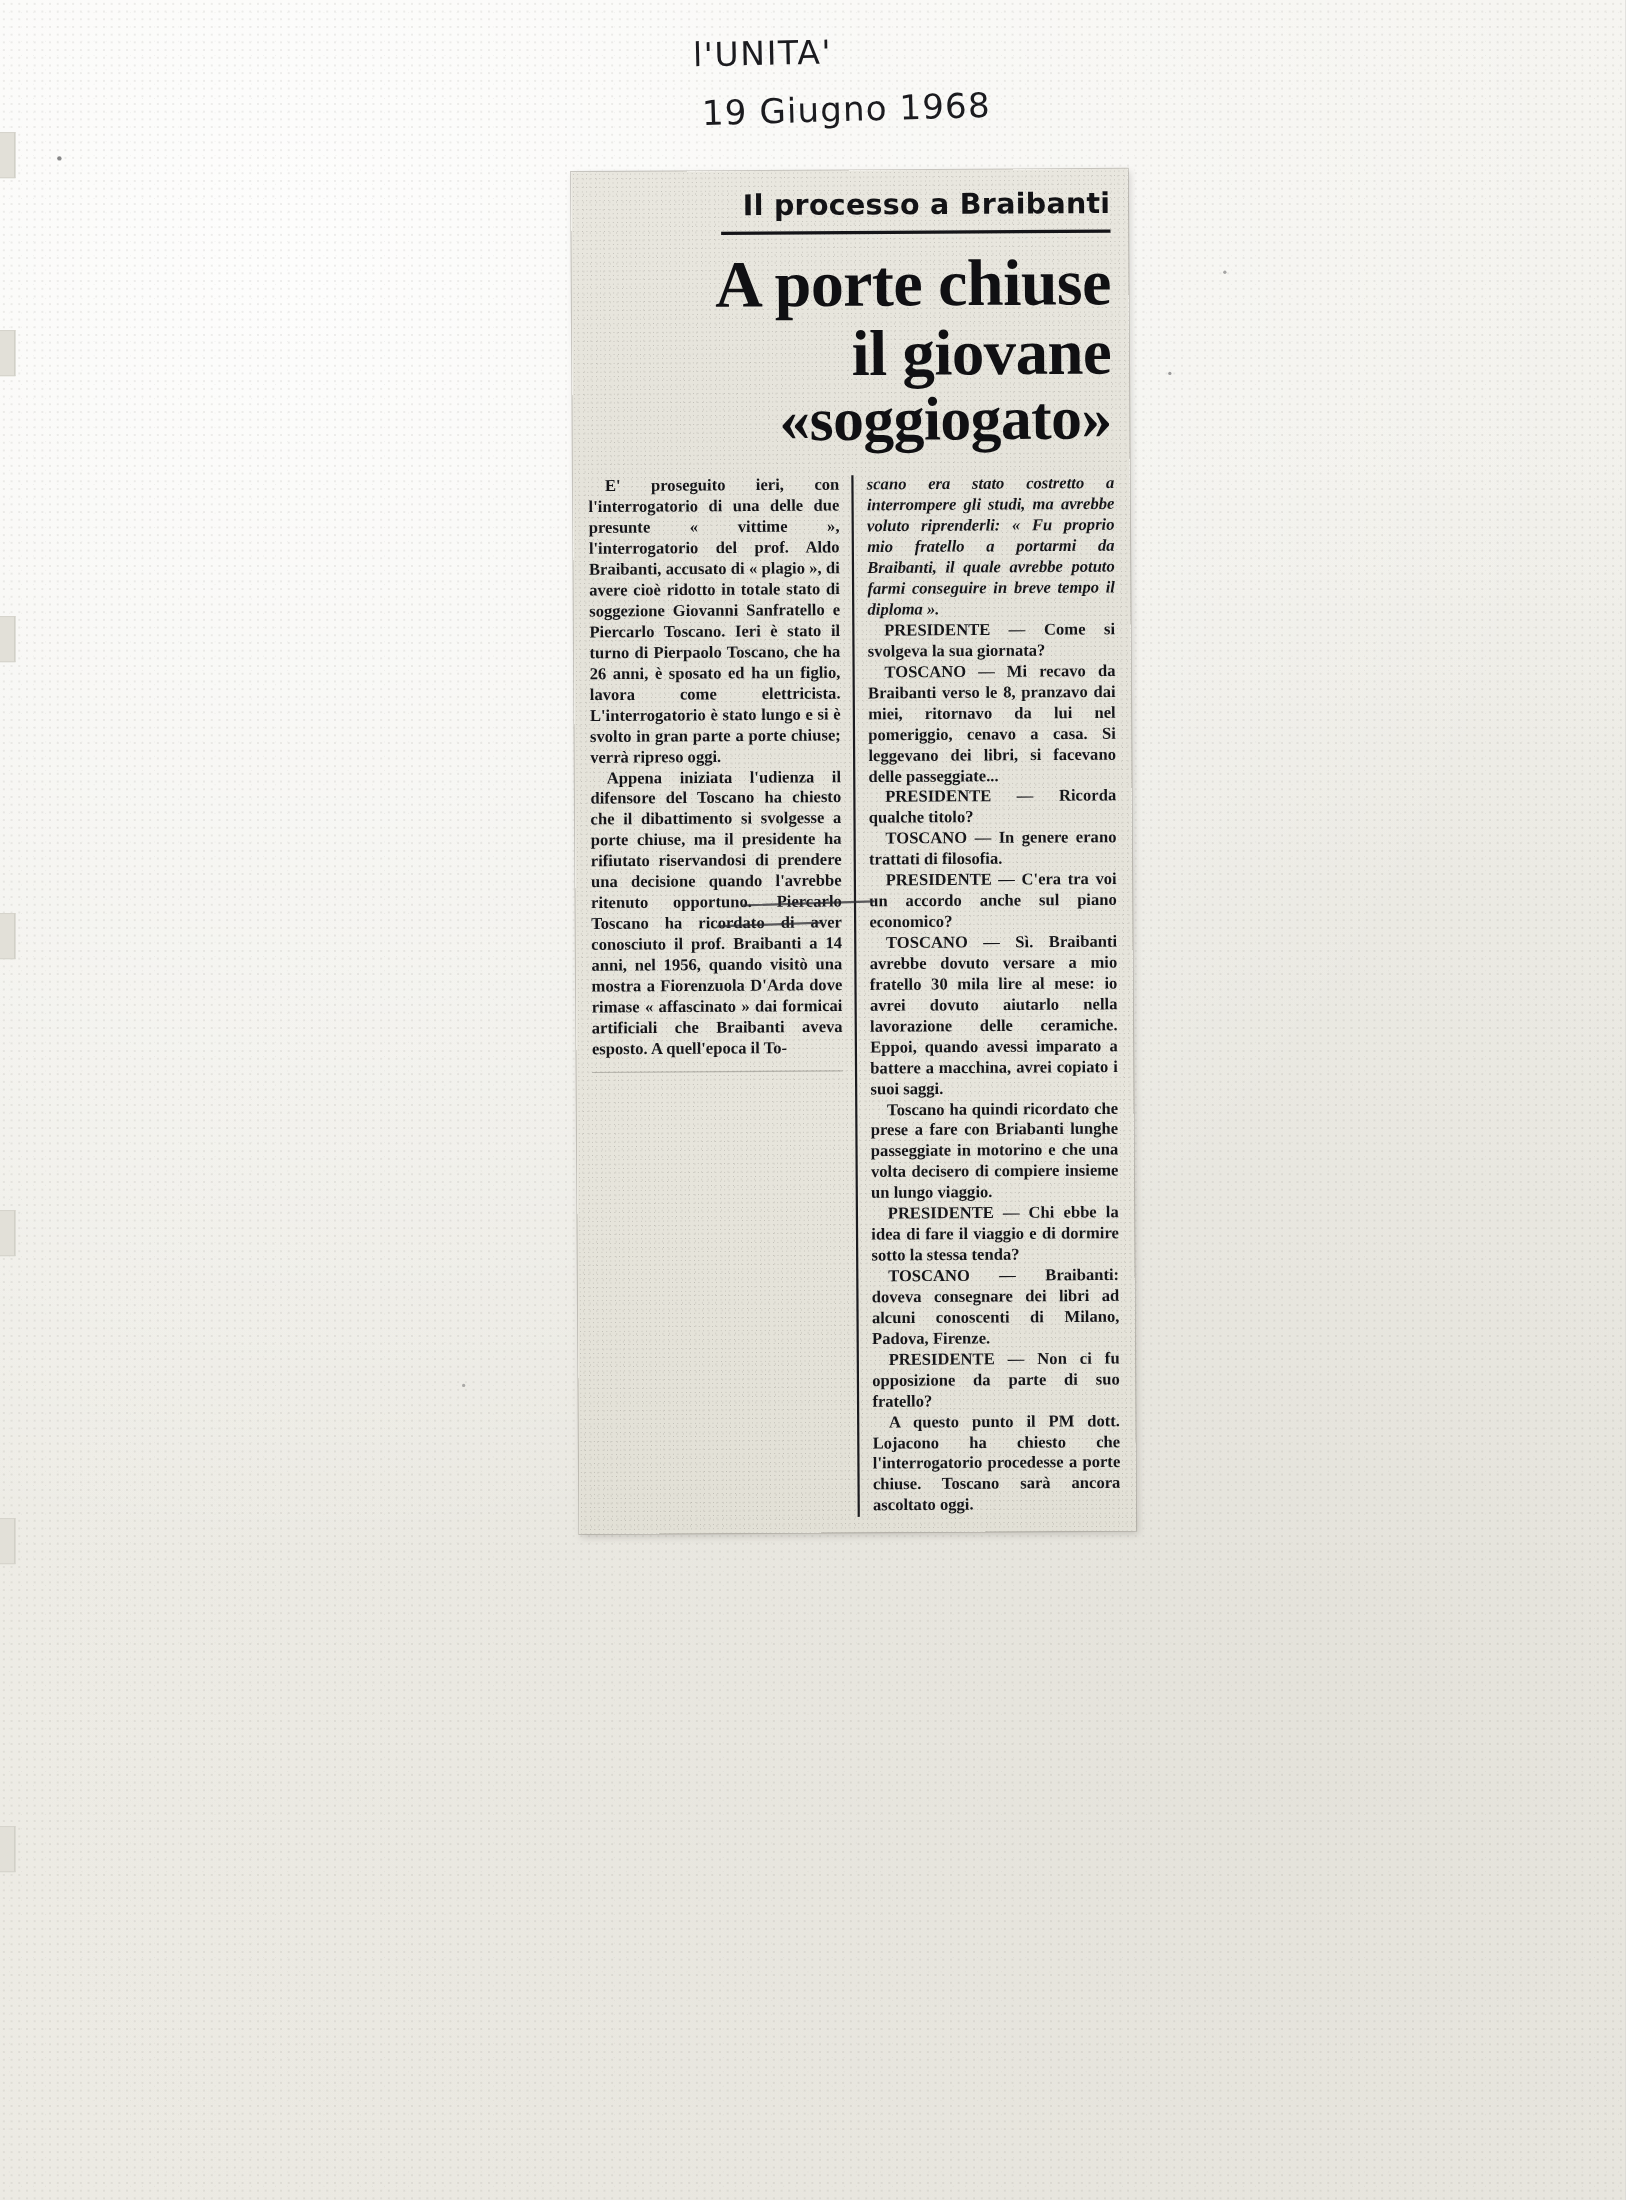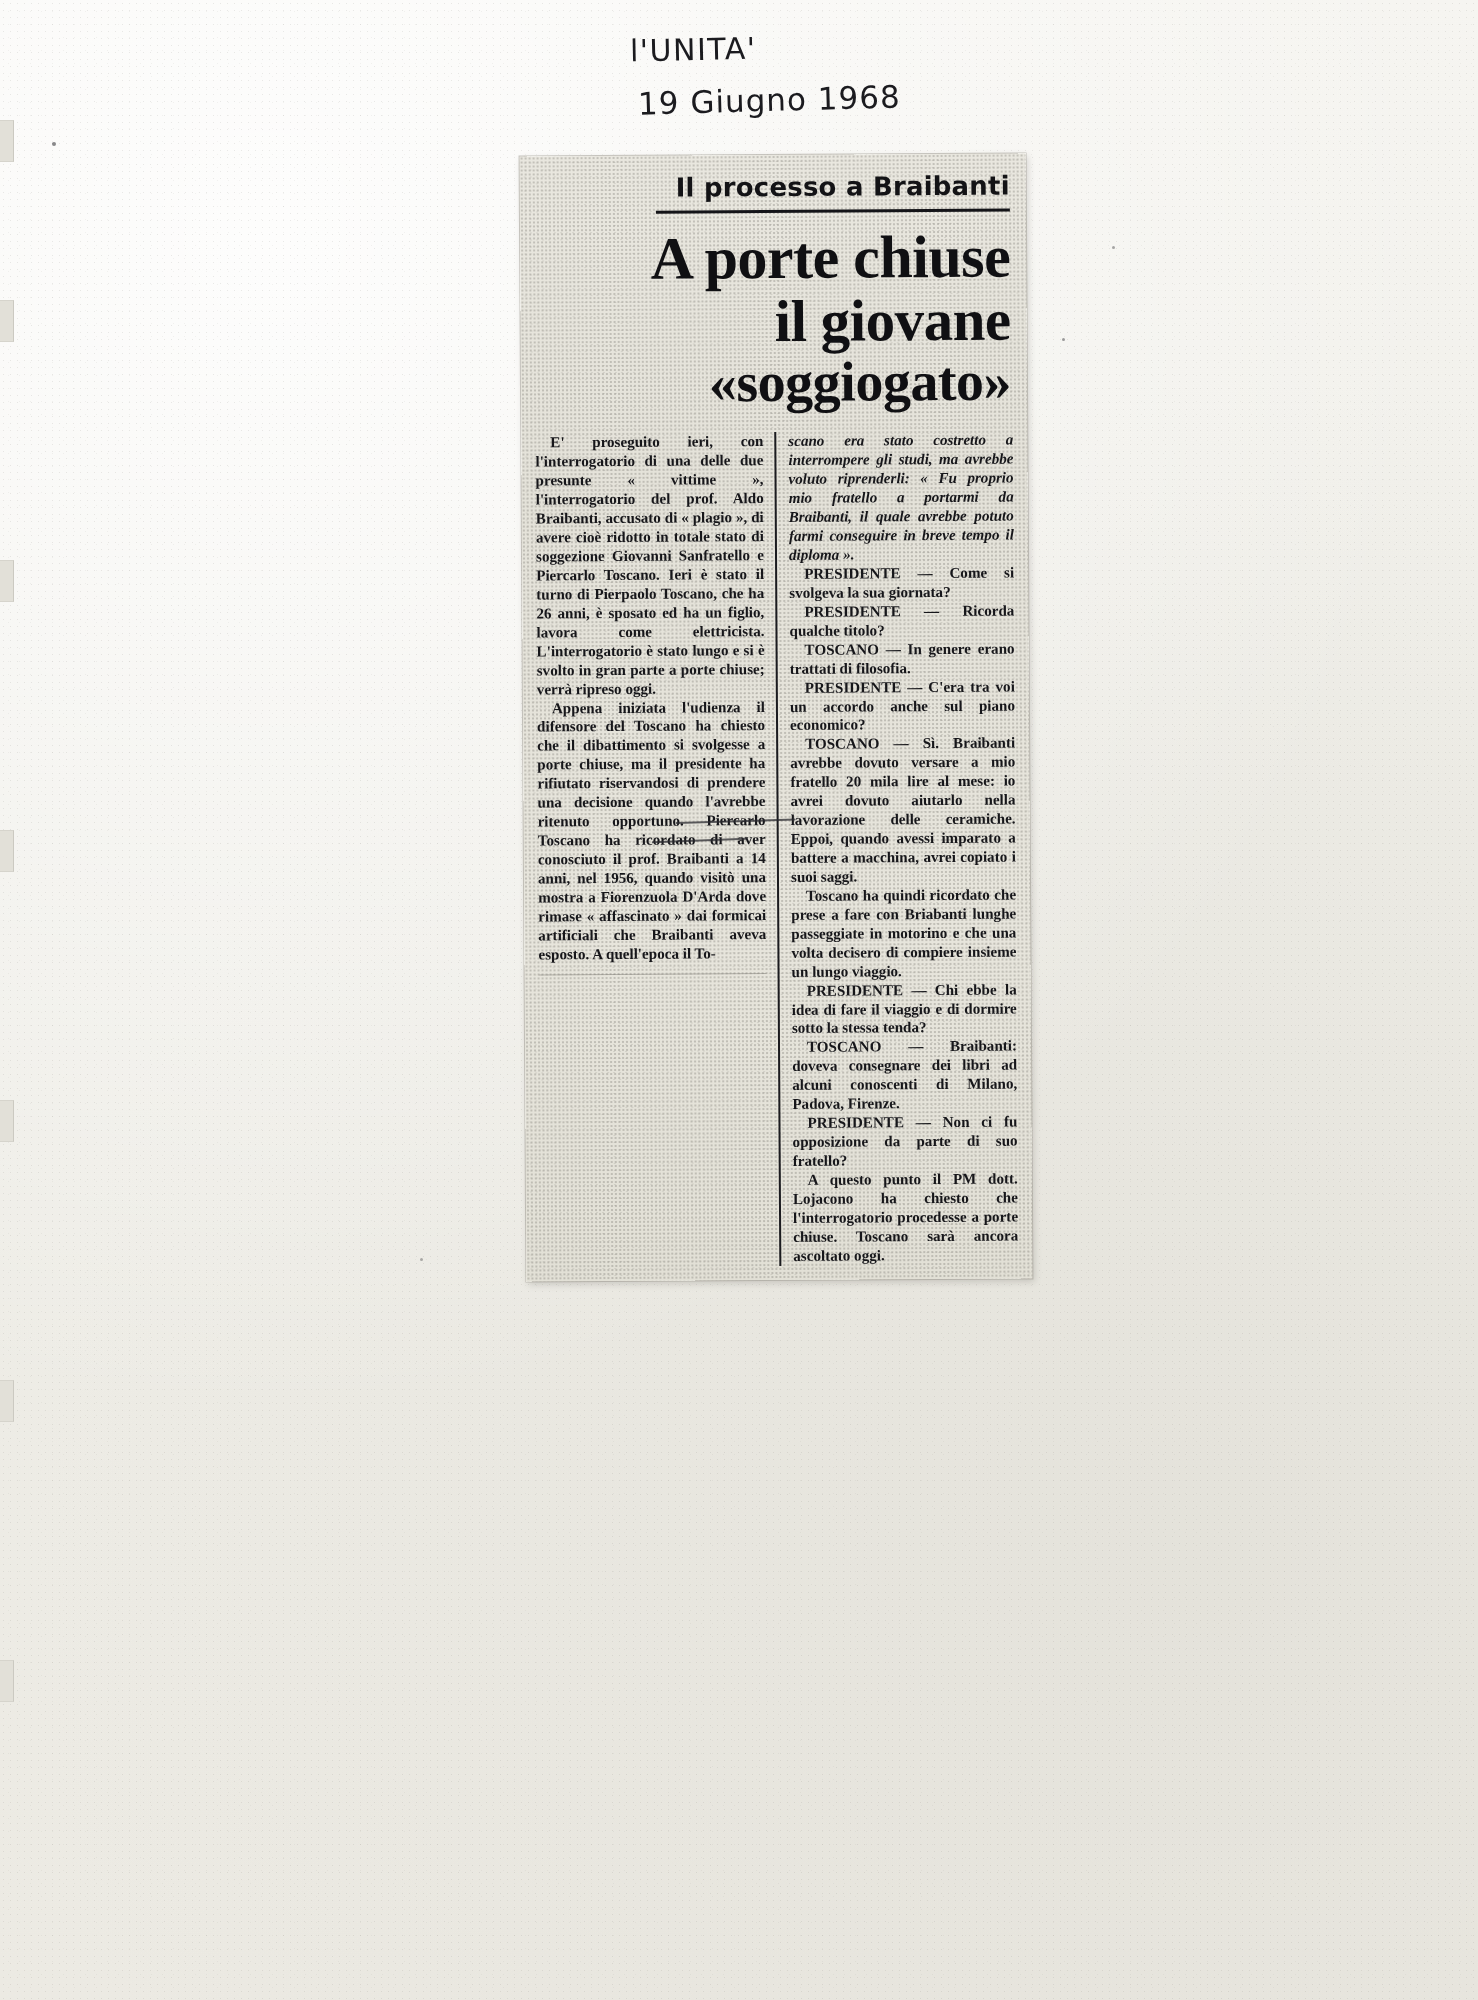--- a/index.html
+++ b/index.html
@@ -227,24 +227,25 @@
 
       <div class="col left">
         <p>E' proseguito ieri, con l'interrogatorio di una delle due presunte « vittime », l'interrogatorio del prof. Aldo Braibanti, accusato di « plagio », di avere cioè ridotto in totale stato di soggezione Giovanni Sanfratello e Piercarlo Toscano. Ieri è stato il turno di Pierpaolo Toscano, che ha 26 anni, è sposato ed ha un figlio, lavora come elettricista. L'interrogatorio è stato lungo e si è svolto in gran parte a porte chiuse; verrà ripreso oggi.</p>
         <p>Appena iniziata l'udienza il difensore del Toscano ha chiesto che il dibattimento si svolgesse a porte chiuse, ma il presidente ha rifiutato riservandosi di prendere una decisione quando l'avrebbe ritenuto opportuno. Piercarlo Toscano ha ricordato di aver conosciuto il prof. Braibanti a 14 anni, nel 1956, quando visitò una mostra a Fiorenzuola D'Arda dove rimase « affascinato » dai formicai artificiali che Braibanti aveva esposto. A quell'epoca il To-</p>
         <div class="left-col-foot"></div>
       </div>
 
       <div class="col right">
         <p class="cont">scano era stato costretto a interrompere gli studi, ma avrebbe voluto riprenderli: « Fu proprio mio fratello a portarmi da Braibanti, il quale avrebbe potuto farmi conseguire in breve tempo il diploma ».</p>
         <p>PRESIDENTE — Come si svolgeva la sua giornata?</p>
+        <p>TOSCANO — Mi recavo da Braibanti verso le 8, pranzavo dai miei, ritornavo da lui nel pomeriggio, cenavo a casa. Si leggevano dei libri, si facevano delle passeggiate...</p>
         <p>PRESIDENTE — Ricorda qualche titolo?</p>
         <p>TOSCANO — In genere erano trattati di filosofia.</p>
         <p>PRESIDENTE — C'era tra voi un accordo anche sul piano economico?</p>
-        <p>TOSCANO — Sì. Braibanti avrebbe dovuto versare a mio fratello 20 mila lire al mese: io avrei dovuto aiutarlo nella lavorazione delle ceramiche. Eppoi, quando avessi imparato a battere a macchina, avrei copiato i suoi saggi.</p>
+        <p>TOSCANO — Sì. Braibanti avrebbe dovuto versare a mio fratello 30 mila lire al mese: io avrei dovuto aiutarlo nella lavorazione delle ceramiche. Eppoi, quando avessi imparato a battere a macchina, avrei copiato i suoi saggi.</p>
         <p>Toscano ha quindi ricordato che prese a fare con Briabanti lunghe passeggiate in motorino e che una volta decisero di compiere insieme un lungo viaggio.</p>
         <p>PRESIDENTE — Chi ebbe la idea di fare il viaggio e di dormire sotto la stessa tenda?</p>
         <p>TOSCANO — Braibanti: doveva consegnare dei libri ad alcuni conoscenti di Milano, Padova, Firenze.</p>
         <p>PRESIDENTE — Non ci fu opposizione da parte di suo fratello?</p>
         <p>A questo punto il PM dott. Lojacono ha chiesto che l'interrogatorio procedesse a porte chiuse. Toscano sarà ancora ascoltato oggi.</p>
       </div>
 
     </div>
 
     <div class="pen-stroke" style="left:152px;top:665px;width:120px;transform:rotate(-1.4deg);"></div>

